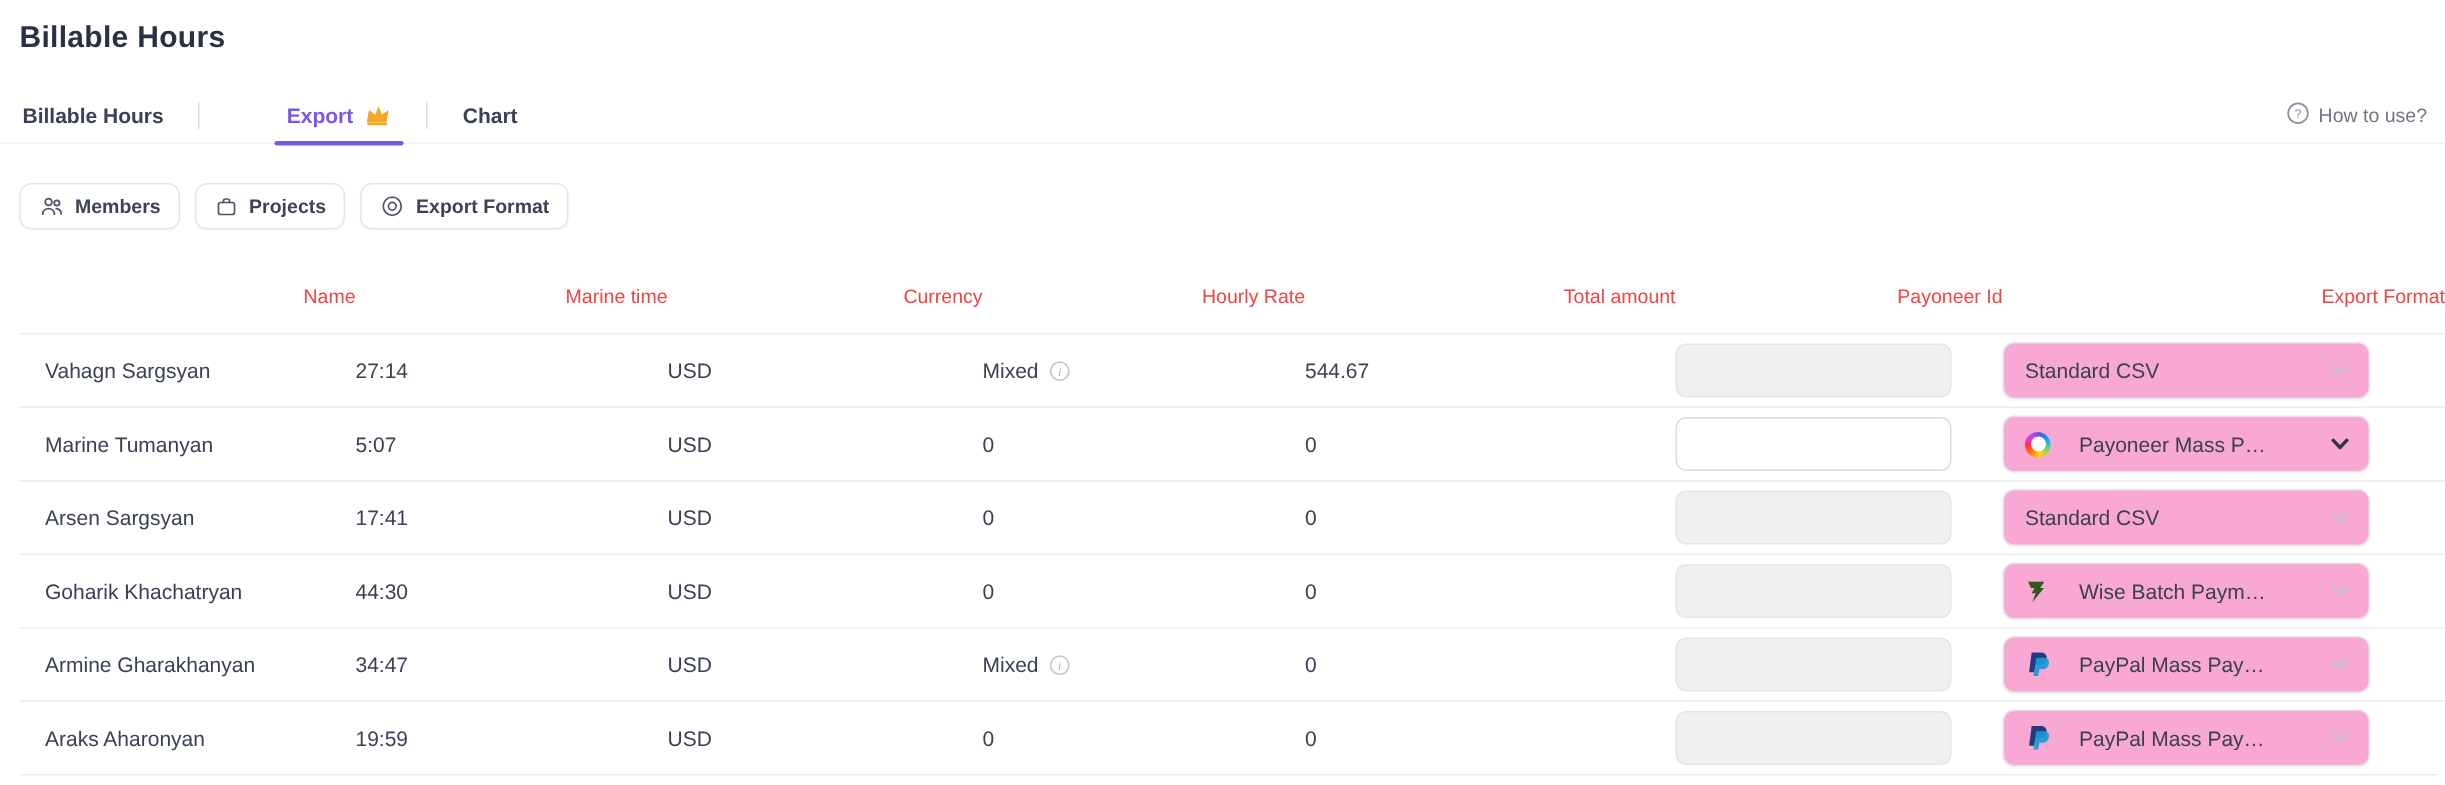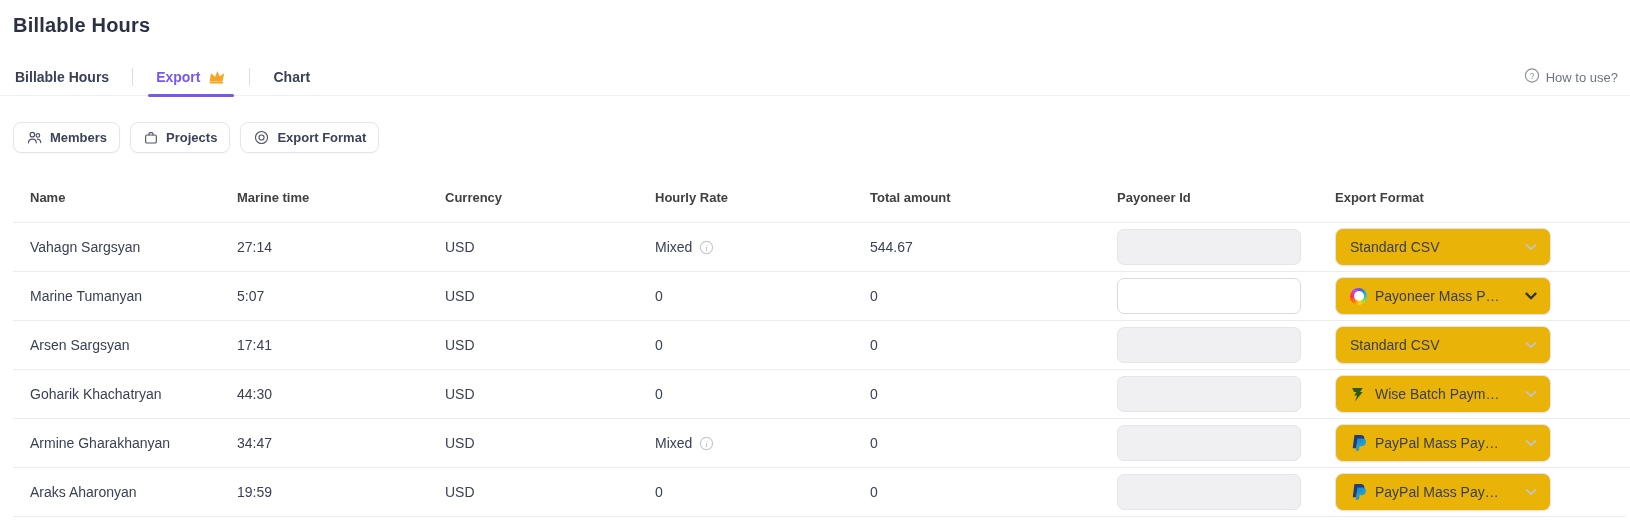--- a/index.html
+++ b/index.html
@@ -8,21 +8,21 @@
   .page { position:relative; width:1630px; height:523px; background:#fff; overflow:hidden;border-radius:19px; }
 
   
   .page-title { margin:14px 0 0 13px; font-size:20px; font-weight:600; color:#2b3144; letter-spacing:.2px; }
 
   
   .tabbar { position:relative; margin-top:21px; height:38px; display:flex; align-items:center;
             border-bottom:1px solid #efeff4; padding-left:13px; }
   .tab { position:relative; display:flex; align-items:center; gap:8px; height:38px;
          font-size:14px; font-weight:600; color:#3a4156; cursor:pointer; padding:0 2px; }
-  .tab.active { color:#7857eb; }
+  .tab.active { color:#7857eb;margin-left:35px; }
   .tab.active::after { content:""; position:absolute; left:-6px; right:-6px; bottom:-1px;
                        height:3px; border-radius:3px; background:#7857eb; }
   .tab-divider { width:1px; height:18px; background:#dcdee6; margin:0 21px; }
   .crown-icon svg { display:block; }
   .help-link { position:absolute; right:12px; top:50%; transform:translateY(-50%);
                display:flex; align-items:center; gap:6px; font-size:13px; color:#6f7480; cursor:pointer; }
 
   
   .filters { display:flex; align-items:center; gap:10px; margin:26px 0 0 13px; }
   .filter-btn { display:flex; align-items:center; gap:7px; height:31px; padding:0 12px;
@@ -31,31 +31,31 @@
                 box-shadow:0 1px 2px rgba(16,24,40,.03); }
   .filter-btn svg { display:block; }
   .date-btn { margin-left:4px; padding:0 16px; gap:11px; font-size:14px; font-weight:700; color:#2b3144; }
 
   
   .table { margin:20px 0 0 13px; }
   .trow { display:grid; grid-template-columns:224px 208px 210px 215px 247px 218px 1fr;
           align-items:center; height:49px; border-bottom:1px solid #ebecf0; }
   .trow.thead { height:50px; border-bottom:1px solid #ebecf0; }
   .trow > :first-child { padding-left:17px; }
-  .th { font-size:13px; font-weight:700; color:#404040; }
+  .th { font-size:13px; font-weight:400; color:#ef4444;text-align:right; }
   .td { font-size:14px; color:#3b4155; }
   .rate-cell { display:flex; align-items:center; gap:7px; }
   .info-icon { display:inline-flex; }
 
   .payoneer-input { width:184px; height:36px; border-radius:7px; border:1px solid #d8dbe2;
                     background:#fff; font:14px "Liberation Sans",sans-serif; padding:0 10px; outline:none; }
   .payoneer-input:disabled { background:#f0f0f2; border-color:#e4e4e9; }
 
-  .select-box { width:216px; height:38px; border:1px solid #e2e4ea; border-radius:8px; background:#eab308;
-                display:flex; align-items:center; gap:8px; padding:0 13px 0 14px; cursor:pointer;
+  .select-box { width:245px; height:38px; border:1px solid #e2e4ea; border-radius:8px; background:#f9a8d4;
+                display:flex; align-items:center; gap:19px; padding:0 13px 0 14px; cursor:pointer;
                 box-shadow:0 1px 2px rgba(16,24,40,.04); }
   .select-label { flex:1; font-size:14px; color:#3a4050; white-space:nowrap; overflow:hidden; }
   .select-box svg { flex:none; display:block; }
 
   .payoneer-ring { position:relative; width:17px; height:17px; border-radius:50%; flex:none;
     background:conic-gradient(from 220deg,#ff7a00,#ff2d55,#c644fc,#5856d6,#00b2ff,#7ed957,#ffd60a,#ff7a00); }
   .payoneer-ring::after { content:""; position:absolute; inset:3.5px; border-radius:50%; background:#fff; }
 </style>
 </head>
 <body>

